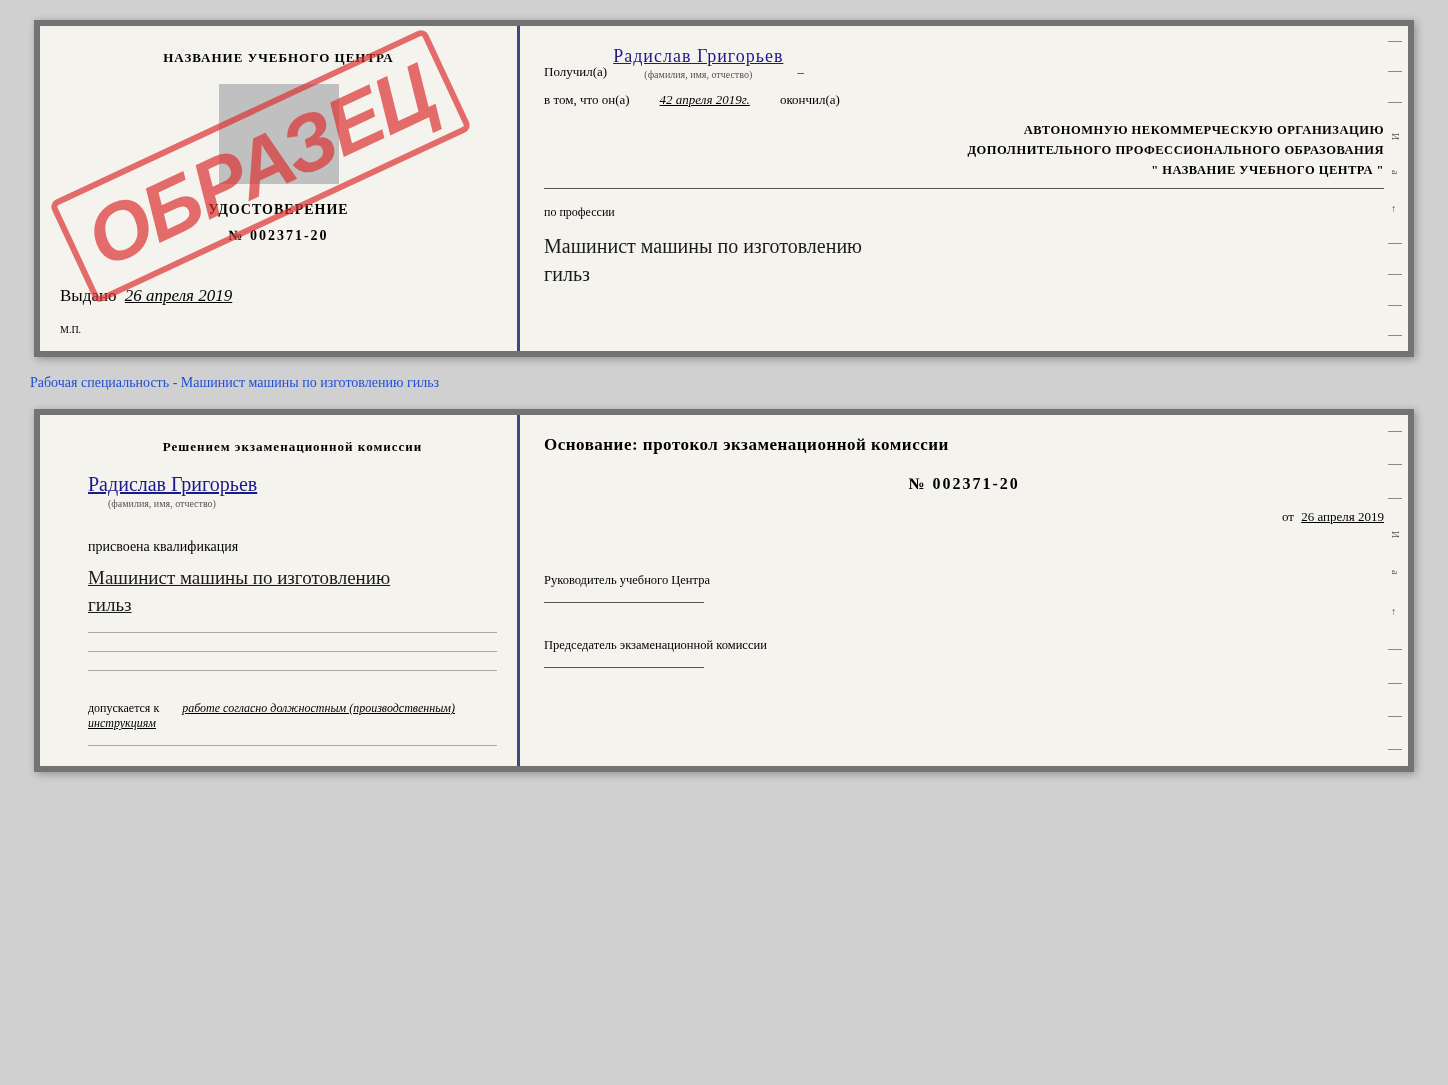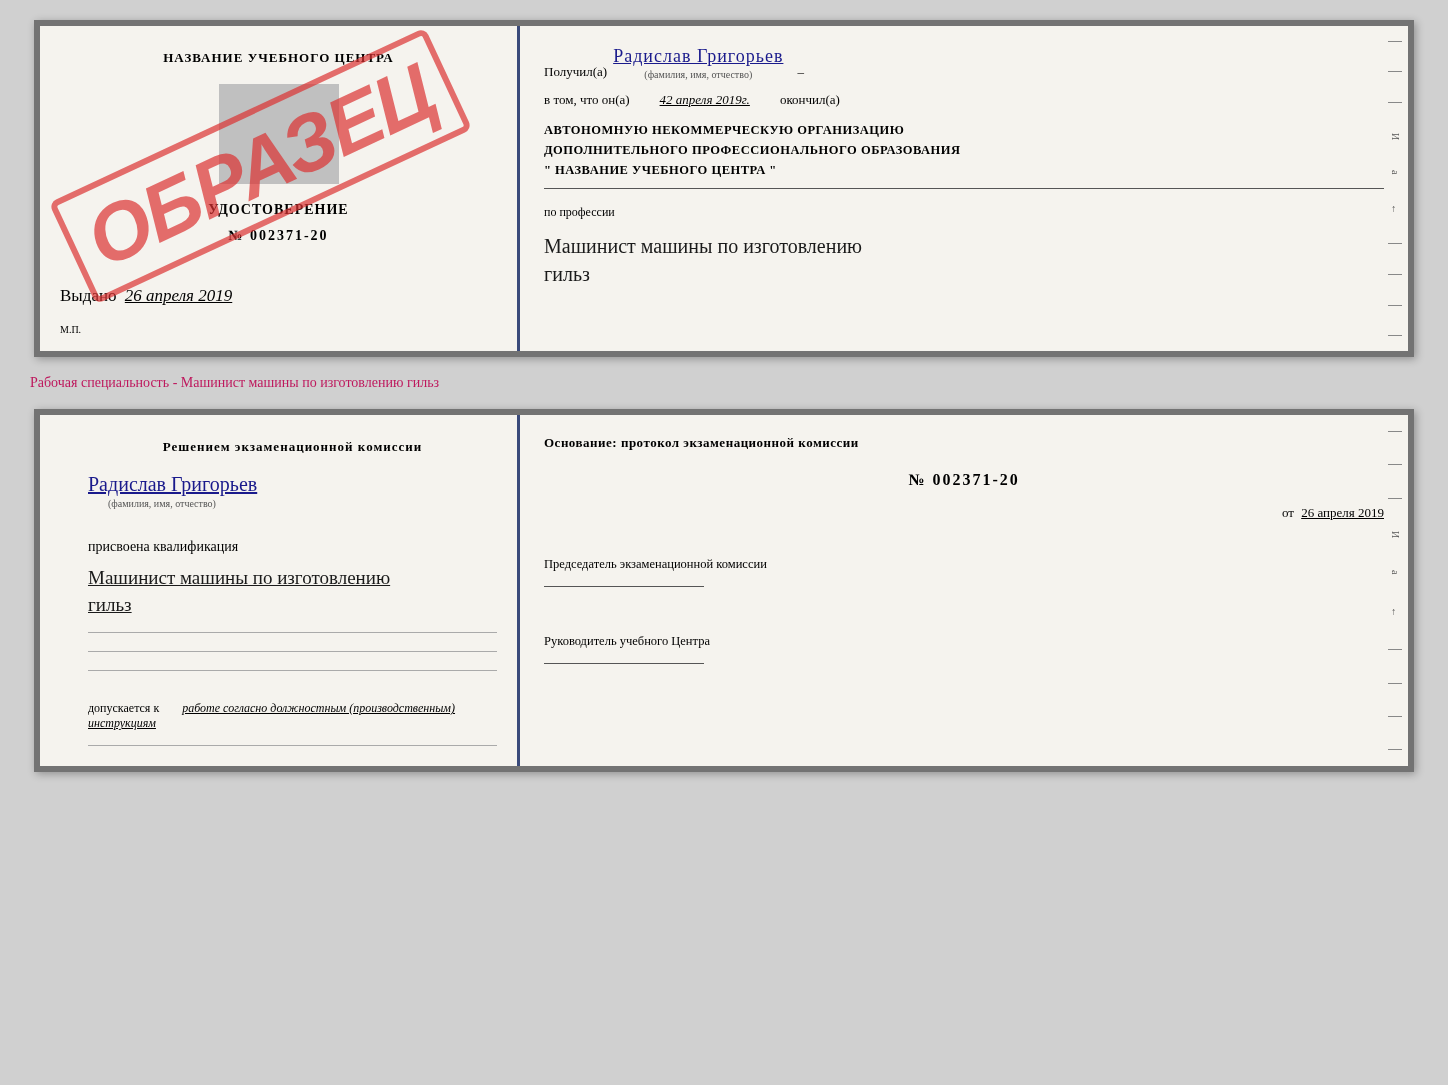--- a/index.html
+++ b/index.html
@@ -150,21 +150,21 @@
       gap: 24px;
     }
 
     .vtom-date {
       font-style: italic;
       text-decoration: underline;
       font-size: 13px;
     }
 
     .org-block {
-      text-align: left;
+      text-align: right;
       font-size: 12.5px;
       line-height: 1.6;
       font-weight: bold;
       letter-spacing: 0.5px;
       text-transform: uppercase;
       border-bottom: 1px solid #555;
       padding-bottom: 8px;
     }
 
     .org-name-quotes {
@@ -205,21 +205,21 @@
 
     .side-letter {
       font-size: 10px;
       color: #555;
       writing-mode: vertical-rl;
     }
 
     
     .caption-row {
       font-size: 14px;
-      color: #be185d;
+      color: #1d4ed8;
       align-self: flex-start;
       padding-left: 10px;
     }
 
     
     .bottom-doc .doc-left {
       min-height: 330px;
       padding-left: 48px;
     }
 
@@ -246,21 +246,21 @@
     .qualification-name {
       font-size: 19px;
       font-family: 'Segoe Script', 'Brush Script MT', cursive;
       color: #1a1a1a;
       line-height: 1.4;
       text-decoration: underline;
     }
 
     
     .osnovanie-title {
-      font-size: 13px;
+      font-size: 17px;
       font-weight: bold;
       letter-spacing: 0.5px;
     }
 
     .protocol-number {
       text-align: center;
       font-size: 16px;
       font-weight: bold;
       letter-spacing: 2px;
       margin: 8px 0 4px 0;
@@ -382,30 +382,30 @@
   </div>
 
   <div class="doc-right">
     <div class="osnovanie-title">Основание: протокол экзаменационной  комиссии</div>
     <div class="protocol-number">№  002371-20</div>
     <div class="ot-date">
       <span>от</span>
       <span style="text-decoration:underline;margin-left:4px;">26 апреля 2019</span>
     </div>
 
+    <div class="podpis-block" style="margin-top:20px;">
+      <div>Руководитель учебного Центра</div>
+      <div class="podpis-line"></div>
+    </div>
+
     <div class="podpis-block">
       <div>Председатель экзаменационной комиссии</div>
       <div class="podpis-line"></div>
     </div>
 
-    <div class="podpis-block" style="margin-top:20px;">
-      <div>Руководитель учебного Центра</div>
-      <div class="podpis-line"></div>
-    </div>
-
     <div class="side-lines">
       <div class="side-dash"></div>
       <div class="side-dash"></div>
       <div class="side-dash"></div>
       <span class="side-letter">И</span>
       <span class="side-letter">а</span>
       <span class="side-letter">←</span>
       <div class="side-dash"></div>
       <div class="side-dash"></div>
       <div class="side-dash"></div>

